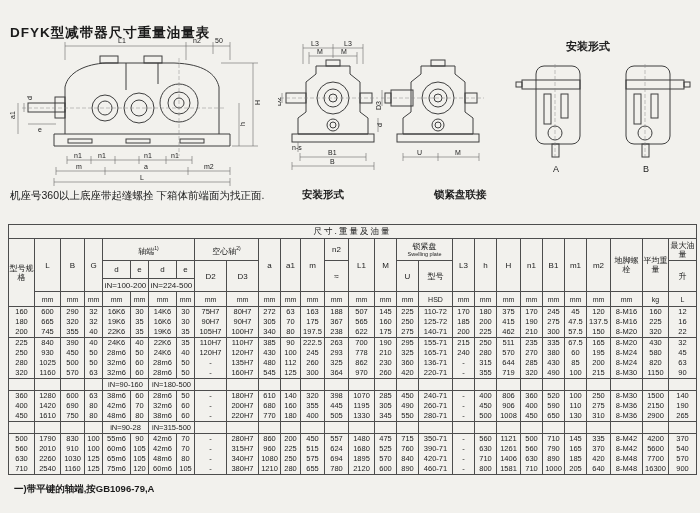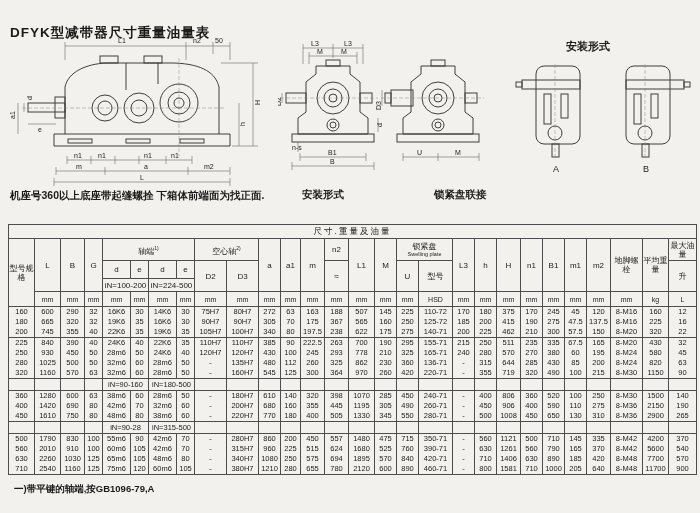--- a/index.html
+++ b/index.html
@@ -11,21 +11,21 @@
   .abs{position:absolute;}
   #page-title{left:10px;top:24px;font-size:13.5px;font-weight:bold;letter-spacing:1px;}
   svg{display:block;}
   svg .ln{stroke:#3f3f3f;stroke-width:1;fill:none;}
   svg .dm{stroke:#6a6a6a;stroke-width:0.6;fill:none;}
   svg .cl{stroke:#8a8a8a;stroke-width:0.5;fill:none;stroke-dasharray:4 2;}
   svg text{fill:#222;font-family:"Liberation Sans","DejaVu Sans",sans-serif;font-size:7px;}
   svg text.rot{font-size:7px;}
   svg text.big{font-size:11px;font-weight:bold;}
   svg text.ab{font-size:9px;}
-  #note-under-drawings{left:10px;top:189px;font-size:10.5px;font-weight:bold;}
+  #note-under-drawings{left:10px;top:189px;font-size:10.5px;font-weight:normal;}
   .mid-caption{font-size:10.5px;font-weight:bold;top:188px;}
   #caption-key{left:302px;}
   #caption-lock{left:434px;}
 
   
   #tbl-wrap{left:8px;top:224px;}
   table{border-collapse:collapse;table-layout:fixed;background:#f2f1ed;}
   th,td{font-weight:normal;text-align:center;vertical-align:middle;padding:0;overflow:hidden;}
   thead th{border:1px solid #4d4d4d;font-size:8px;line-height:9px;}
   table{border:1px solid #4d4d4d;}
@@ -780,21 +780,21 @@
           <td>890</td>
           <td>460-71</td>
           <td>-</td>
           <td>800</td>
           <td>1581</td>
           <td>710</td>
           <td>1000</td>
           <td>205</td>
           <td>640</td>
           <td>8-M48</td>
-          <td>11700</td>
+          <td>16300</td>
           <td>900</td>
         </tr>
       </tbody>
 </table>
 </div>
 
 <div class="abs" id="footnotes">
   <div>一)带平键的轴端,按GB1096-79,A</div>
 </div>
 

